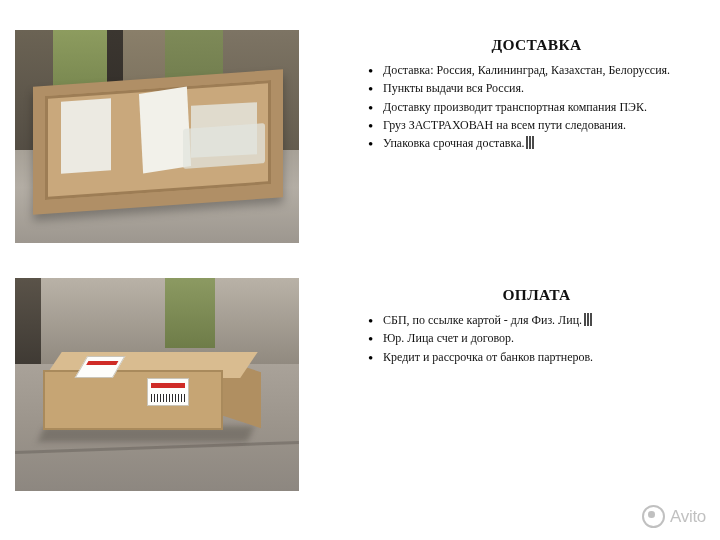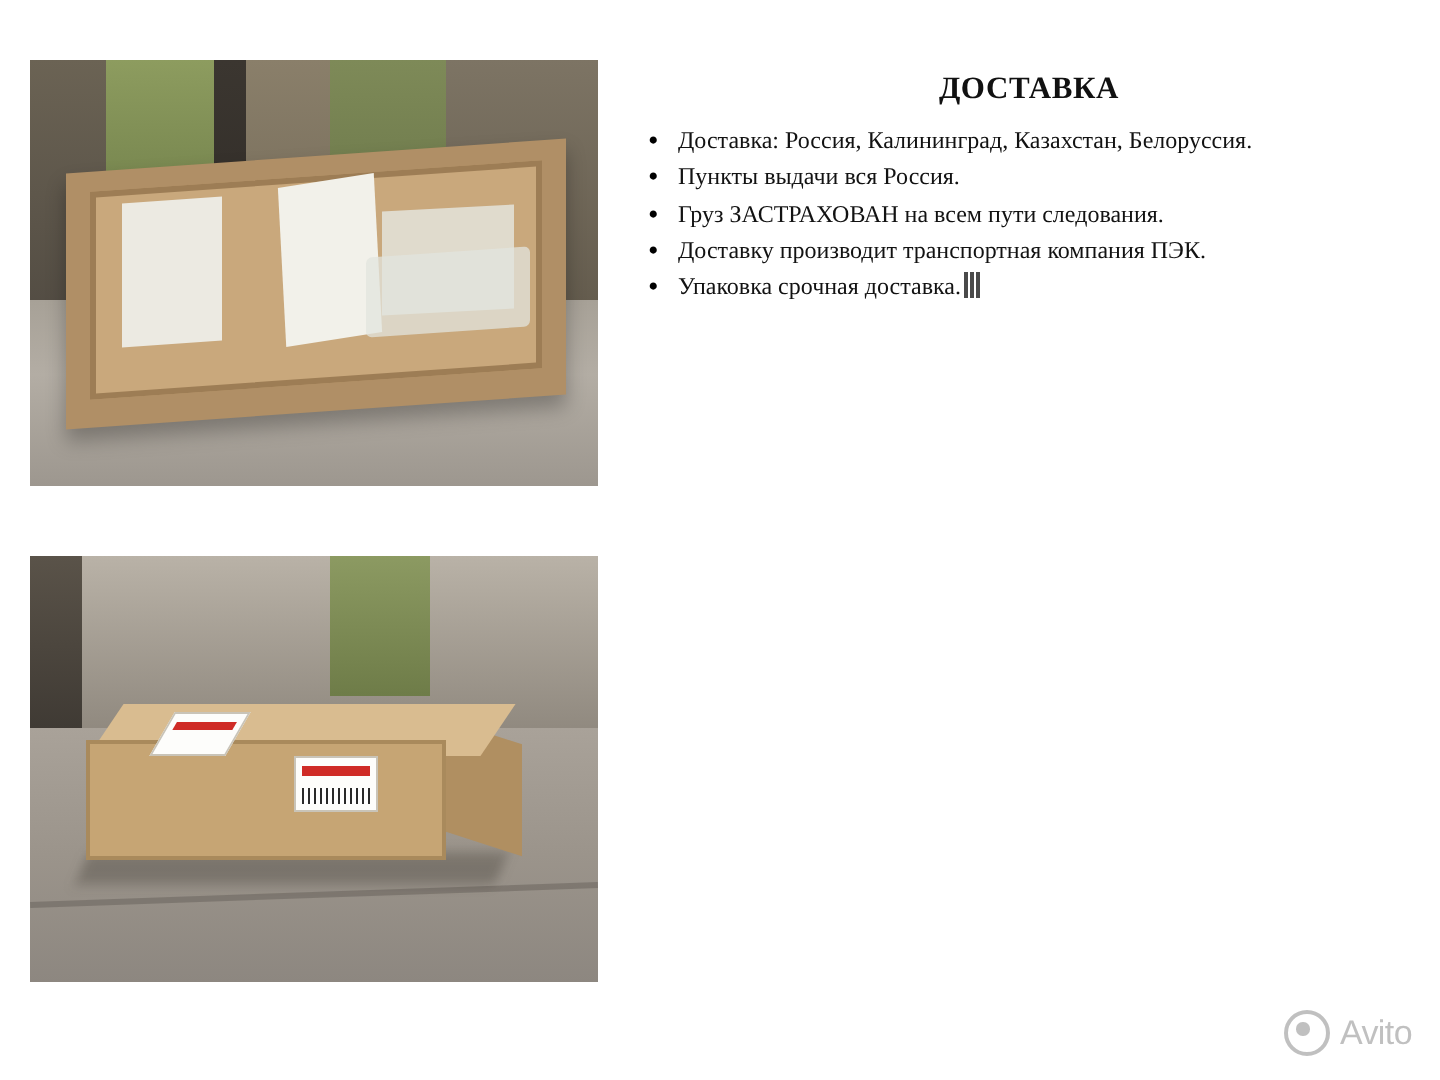--- a/index.html
+++ b/index.html
@@ -43,20 +43,21 @@
     margin-left: 15px;
     flex: 0 0 auto;
     position: relative;
     overflow: hidden;
     border: 0;
   }
   .text-col {
     flex: 1 1 auto;
     padding-left: 22px;
     padding-right: 12px;
+    margin-left: 44px;
   }
   .heading {
     text-align: center;
     font-weight: bold;
     font-size: 15.5px;
     letter-spacing: 0.3px;
     margin: 6px 0 7px 0;
     color: #111;
   }
   .heading-payment {
@@ -281,22 +282,22 @@
       <div class="foam-b"></div>
       <div class="foam-c"></div>
       <div class="wrap"></div>
     </div>
 
     <div class="text-col">
       <div class="heading">ДОСТАВКА</div>
       <ul class="bullets">
         <li><span>Доставка: Россия, Калининград, Казахстан, Белоруссия.</span></li>
         <li><span>Пункты выдачи вся Россия.</span></li>
+        <li><span>Доставку производит транспортная компания ПЭК.</span></li>
         <li><span>Груз ЗАСТРАХОВАН на всем пути следования.</span></li>
-        <li><span>Доставку производит транспортная компания ПЭК.</span></li>
         <li><span>Упаковка срочная доставка.</span><span class="glyph-box"></span></li>
       </ul>
     </div>
 
   </div>
 
   <div class="section section-payment">
 
     <div class="photo ph2">
       <div class="wall"></div>
@@ -305,20 +306,28 @@
       <div class="floor2"></div>
       <div class="seam"></div>
       <div class="shadow"></div>
       <div class="box-side"></div>
       <div class="box-top"></div>
       <div class="box-front"></div>
       <div class="label-a"></div>
       <div class="label-b"></div>
     </div>
 
+    <div class="text-col">
+      <div class="heading heading-payment">ОПЛАТА</div>
+      <ul class="bullets">
+        <li><span>СБП, по ссылке картой - для Физ. Лиц.</span><span class="glyph-box"></span></li>
+        <li><span>Юр. Лица счет и договор.</span></li>
+        <li><span>Кредит и рассрочка от банков партнеров.</span></li>
+      </ul>
+    </div>
 
   </div>
 
   <div class="watermark">
     <div class="wm-circle"></div>
     <div class="wm-text">Avito</div>
   </div>
 
 </div>
 

